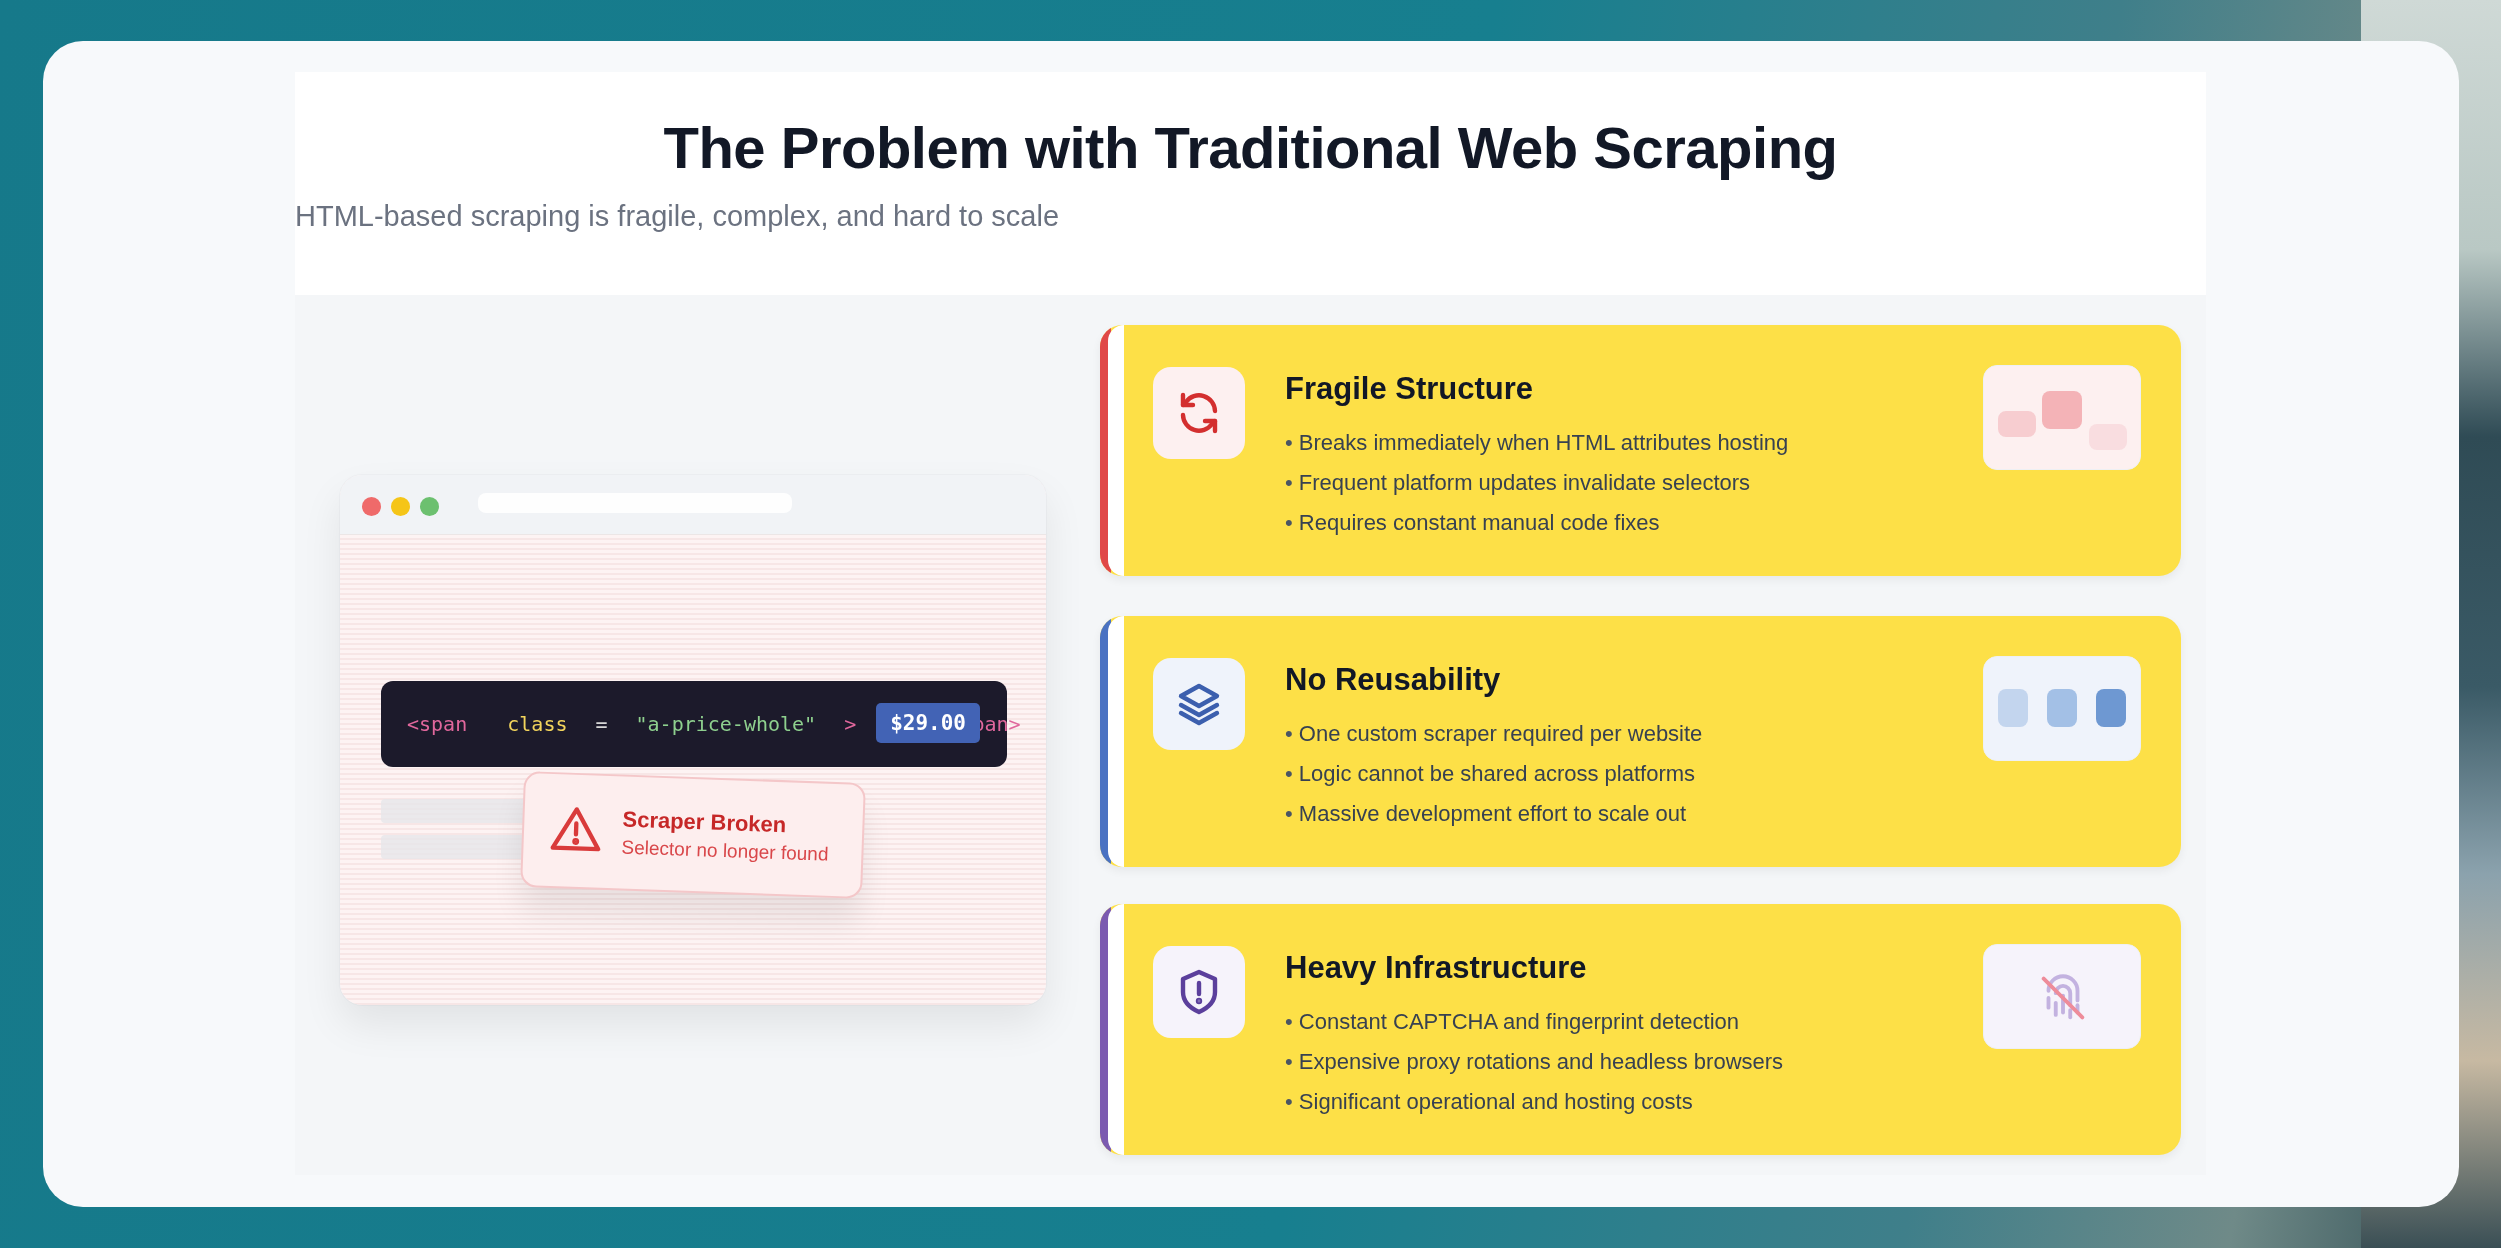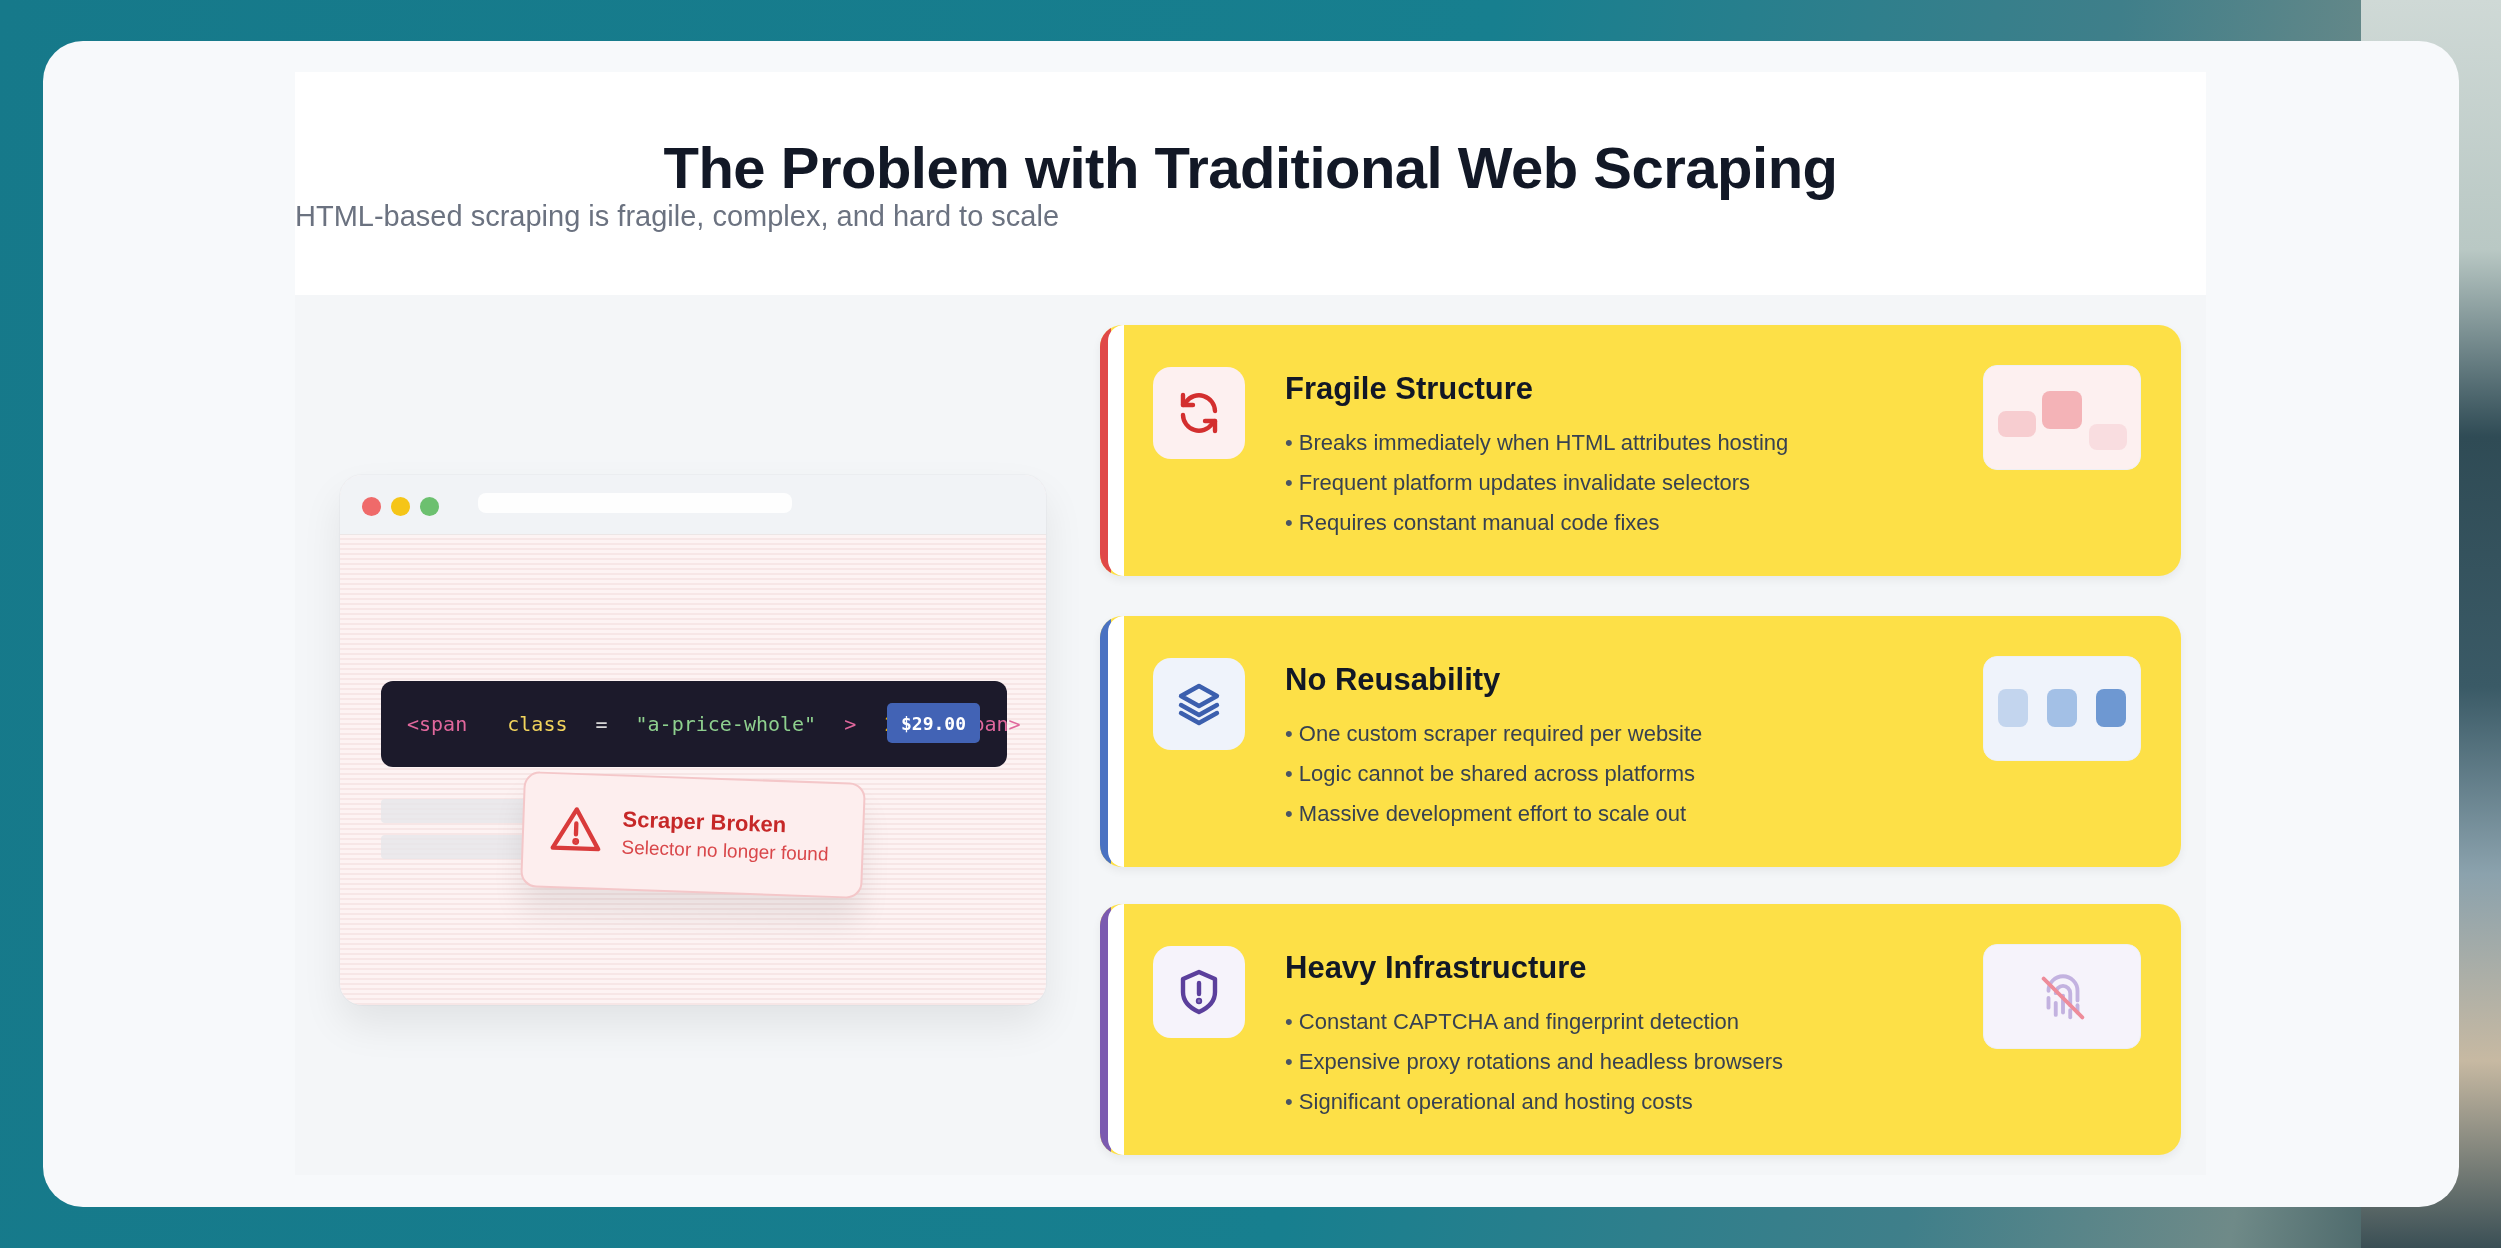--- a/index.html
+++ b/index.html
@@ -20,21 +20,21 @@
   .header-panel {
     position: absolute; left: 295px; top: 72px; width: 1911px; height: 223px;
     background: #ffffff;
   }
   .content-panel {
     position: absolute; left: 295px; top: 295px; width: 1911px; height: 880px;
     background: #f4f6f8;
   }
   .page-title {
     position: absolute; left: 0; right: 0; top: 114px; text-align: center;
-    font-size: 58px; font-weight: 700; color: #121826; letter-spacing: -0.5px; margin-top: 20px;
+    font-size: 58px; font-weight: 700; color: #121826; letter-spacing: -0.5px;
   }
   .page-subtitle {
     position: absolute; left: 0; right: 0; top: 202px; text-align: left;
     font-size: 29px; color: #6b7280;
   }
 
   
   .browser {
     position: absolute; left: 340px; top: 475px; width: 706px; height: 530px;
     border-radius: 22px; overflow: hidden;
@@ -62,21 +62,21 @@
     gap: 28px;
   }
   .tok-tag { color: #e0679c; }
   .tok-attr { color: #f2d45c; }
   .tok-eq { color: #d6d6d6; }
   .tok-str { color: #8ed08e; }
   .tok-txt { color: #eab308; }
   .price-badge {
     position: absolute; right: 27px; top: 22px; height: 40px; padding: 0 14px;
     background: #4263b5; color: #ffffff; border-radius: 5px;
-    display: flex; align-items: center; font-weight: 700; font-size: 18px;
+    display: flex; align-items: center; font-weight: 700; font-size: 21px;
     font-family: "DejaVu Sans Mono", monospace;
   }
   .skeleton {
     position: absolute; left: 41px; height: 24px; width: 180px;
     background: #e6e6ea; border-radius: 4px; opacity: 0.8;
   }
   .toast {
     position: absolute; left: 182px; top: 302px; width: 342px; height: 116px;
     background: #fdeeee; border: 2px solid #f4c7c9; border-radius: 16px;
     transform: rotate(2deg);

